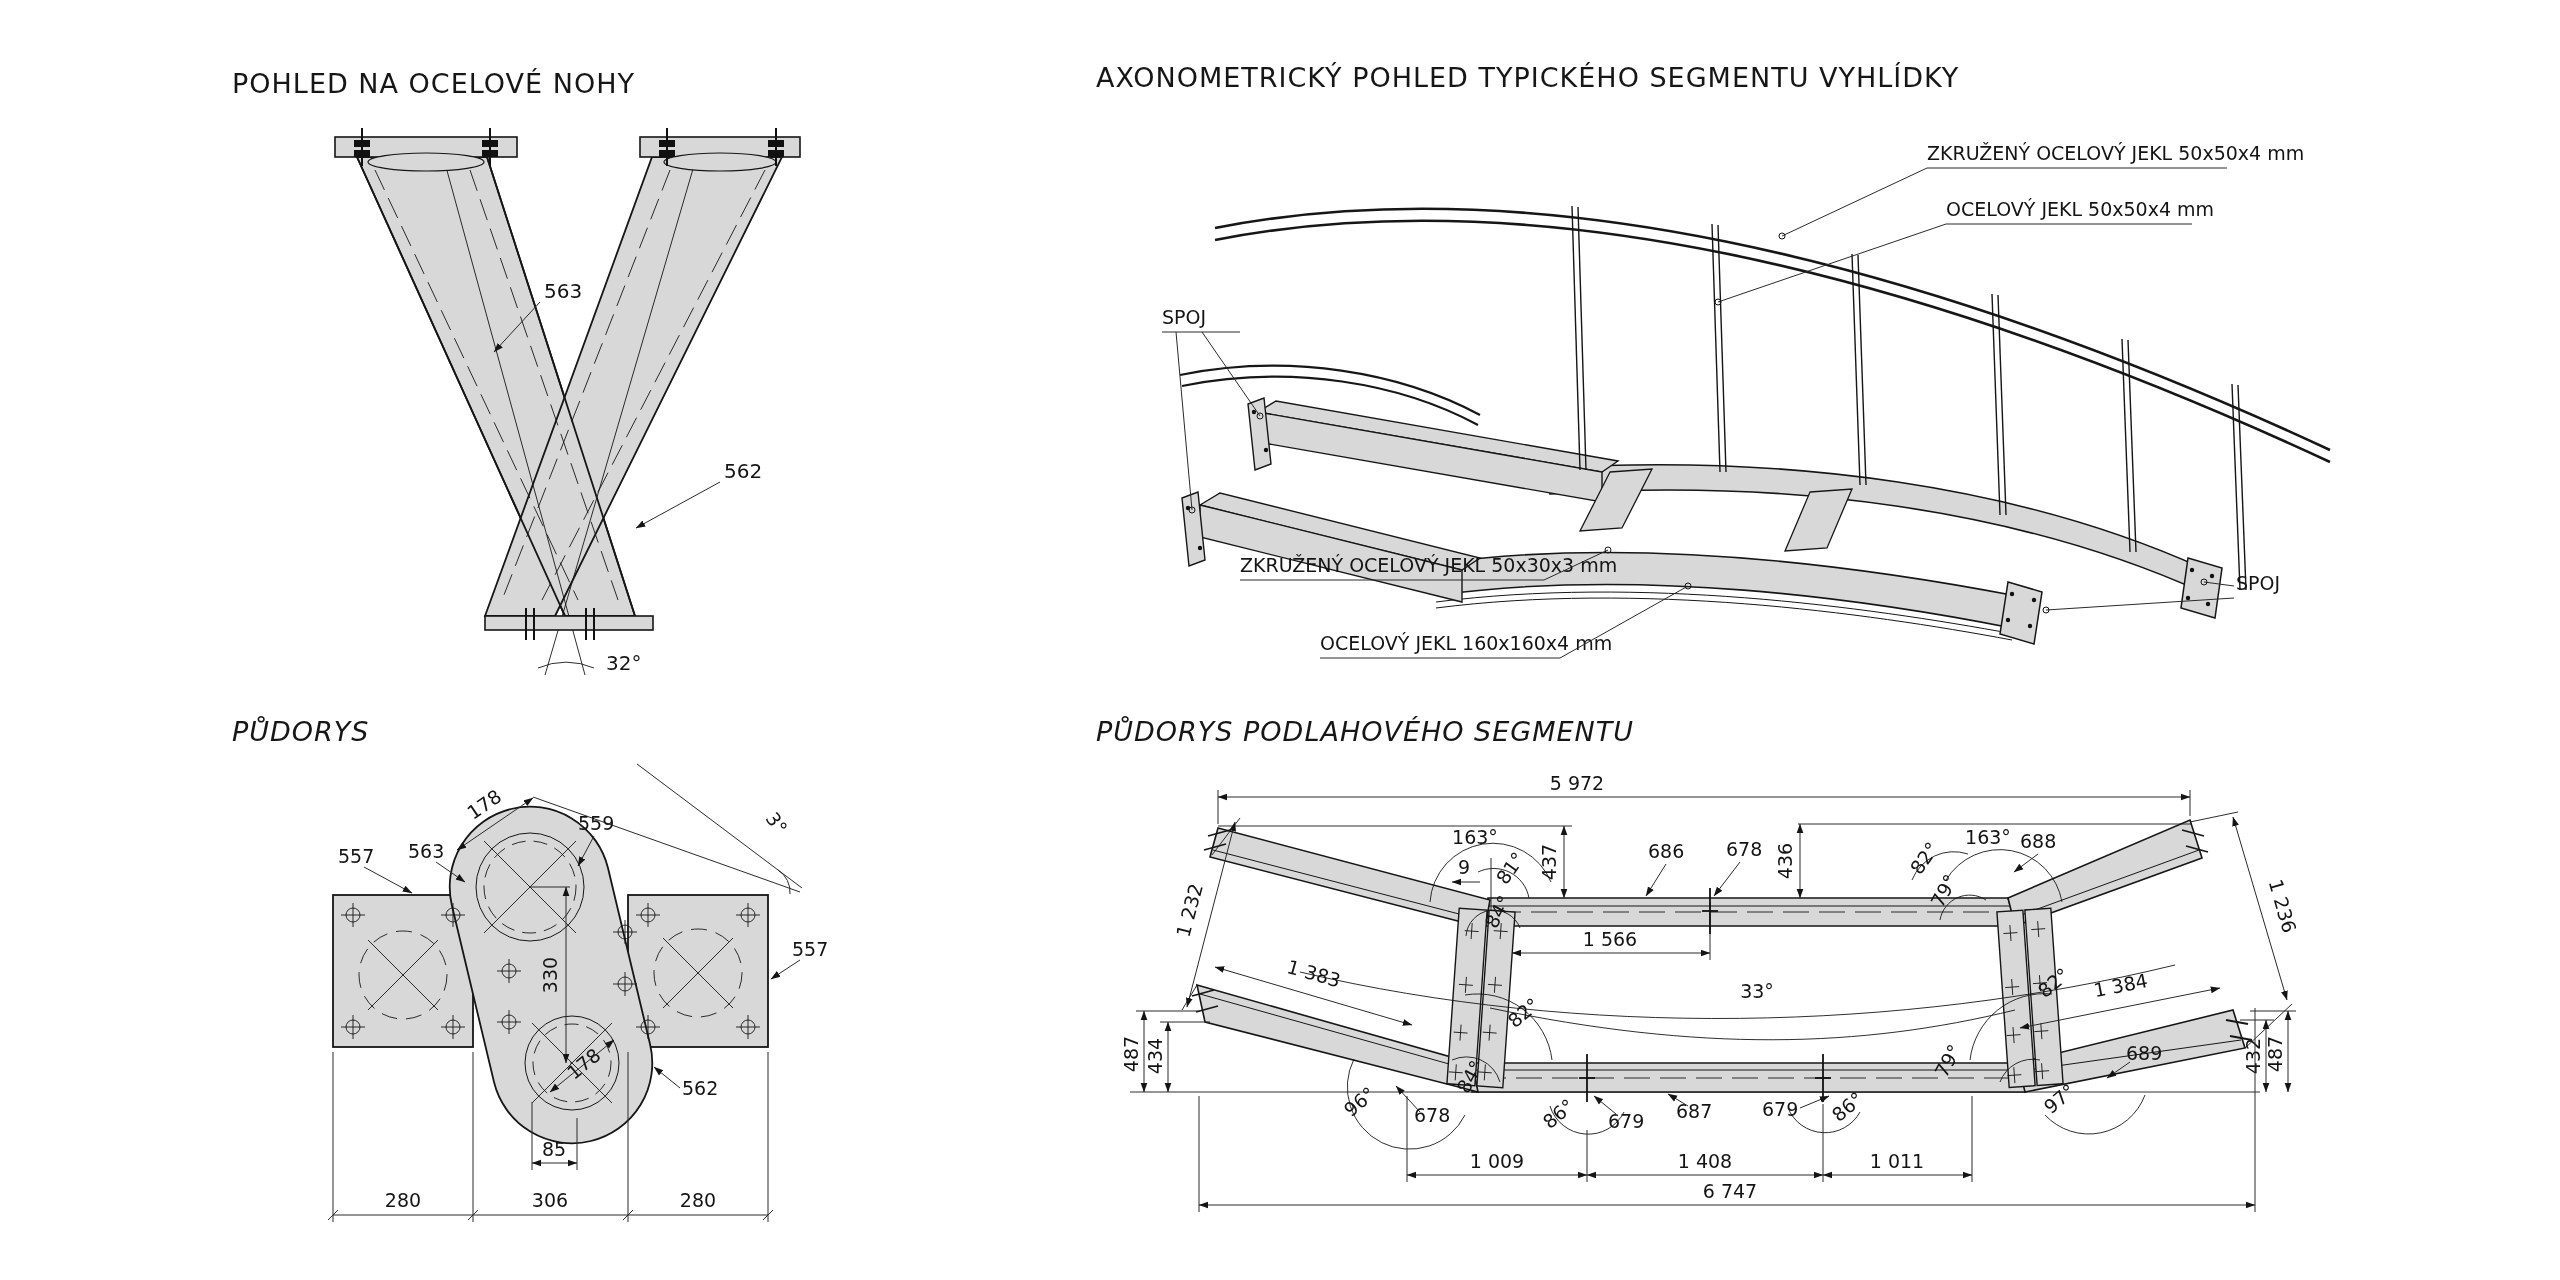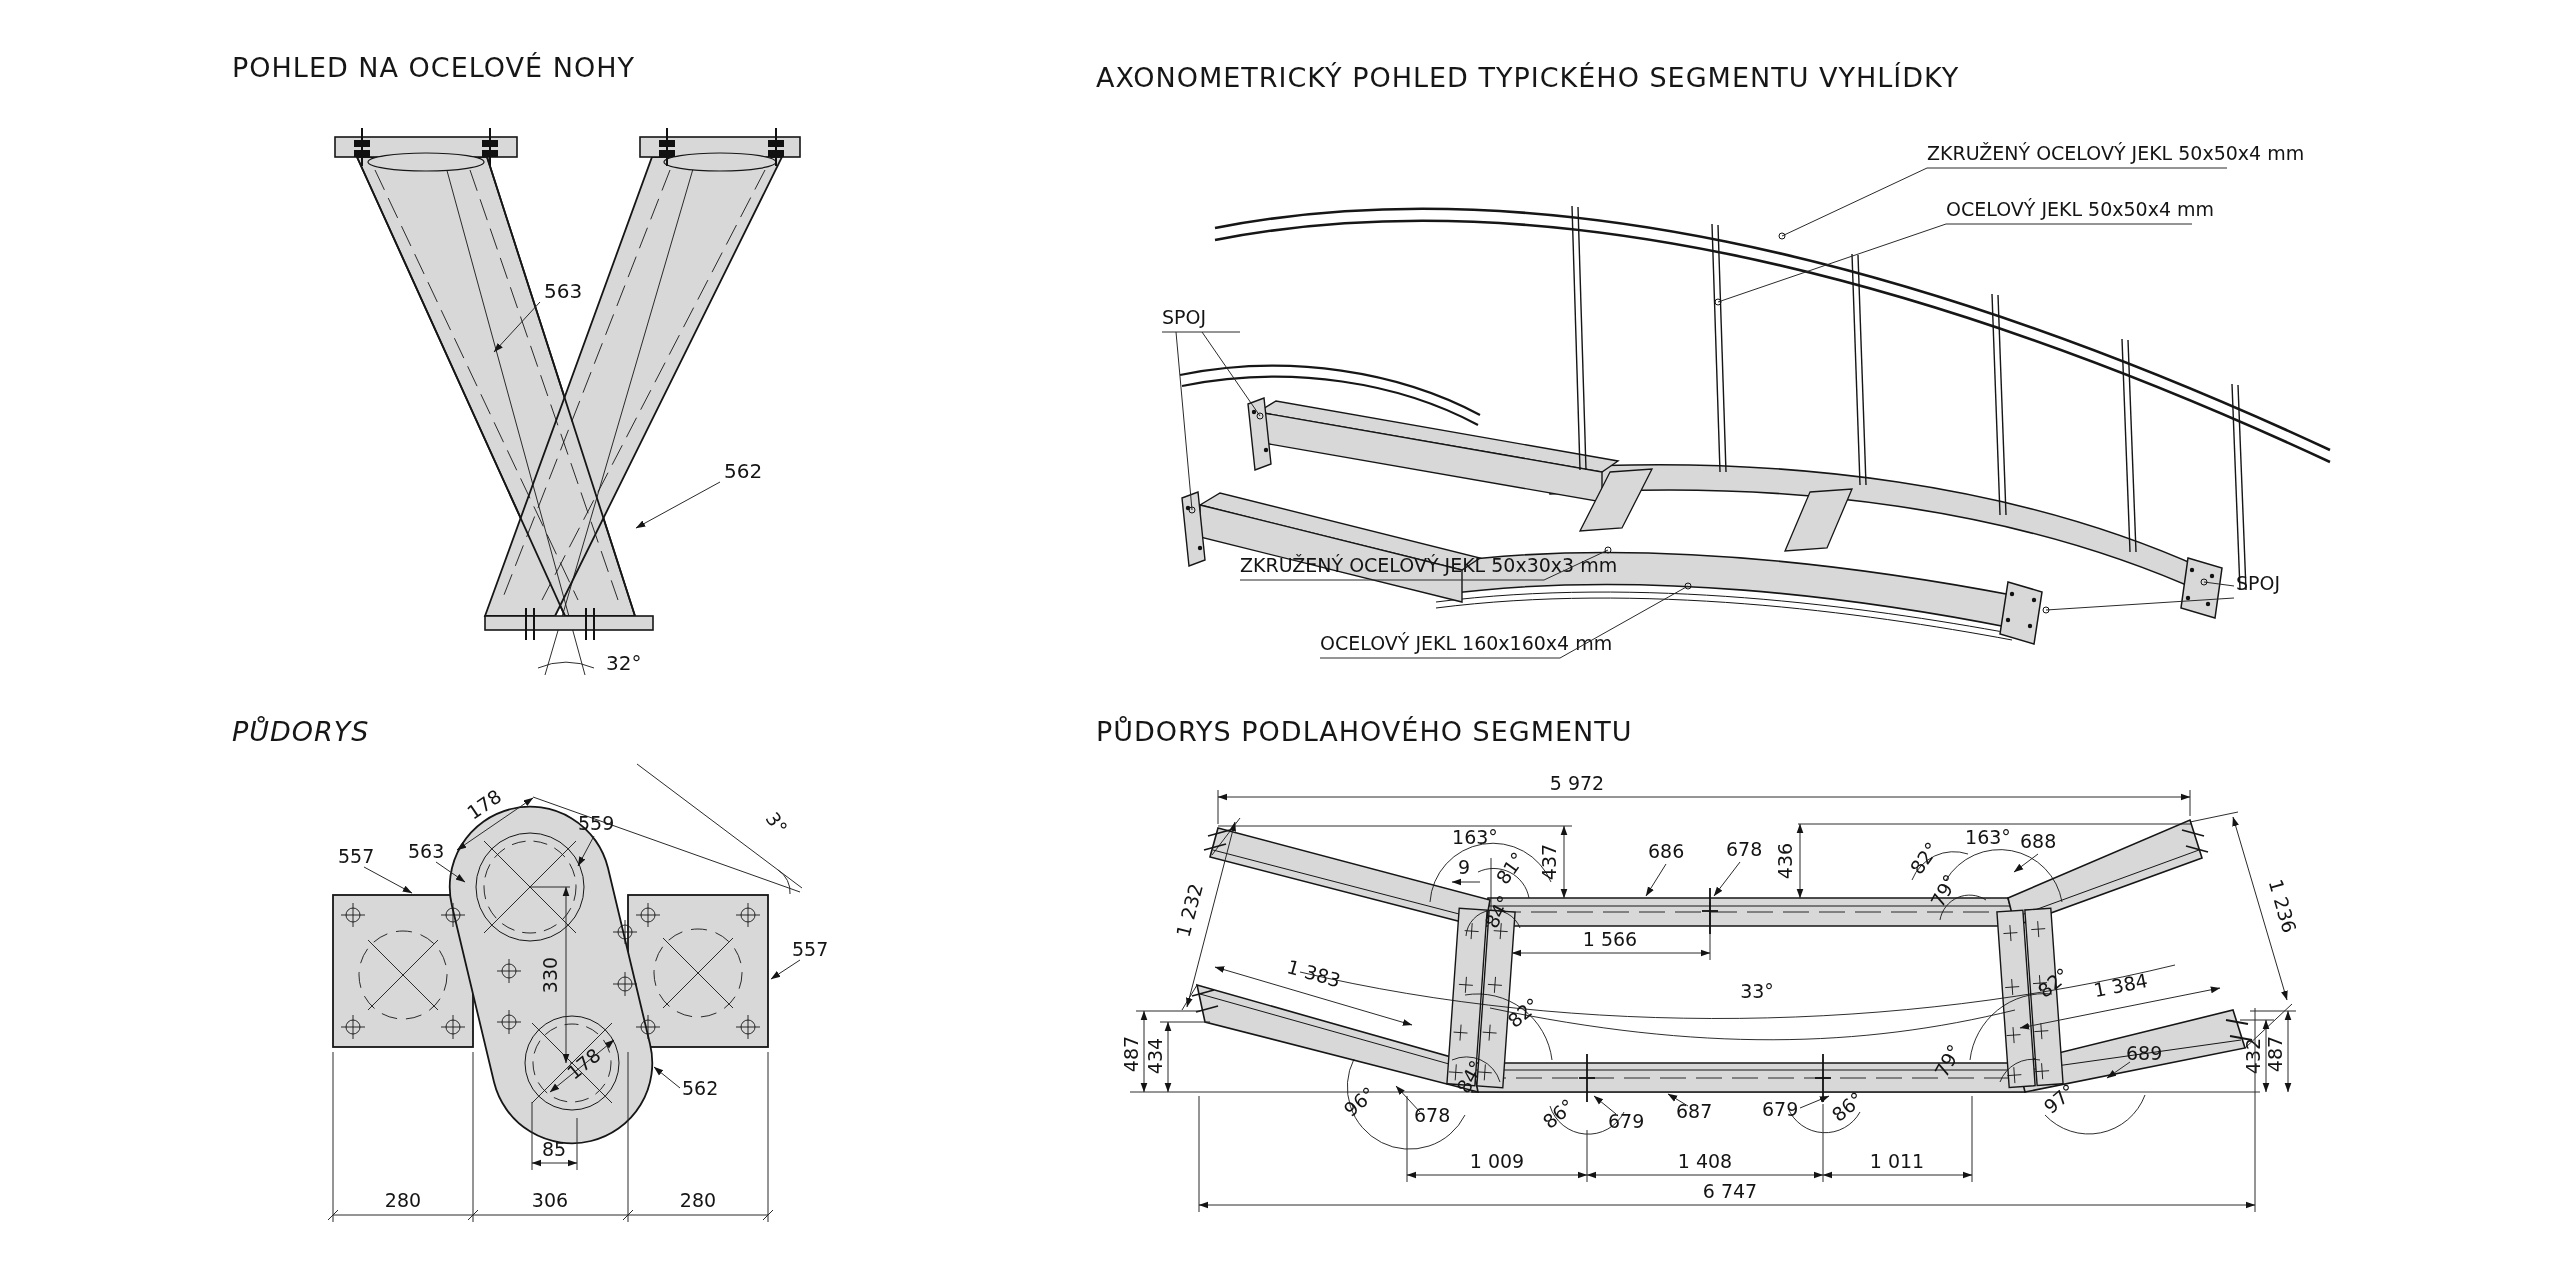--- a/index.html
+++ b/index.html
@@ -13,24 +13,24 @@
   .dim{stroke:#2a2a2a;stroke-width:1;fill:none;}
   .dt{font-family:"DejaVu Sans","Liberation Sans",sans-serif;font-size:19px;fill:#141414;}
   .lbl{font-family:"DejaVu Sans","Liberation Sans",sans-serif;font-size:20px;fill:#141414;}
   .cl{stroke:#161616;stroke-width:0.9;fill:none;}
 </style>
 </head>
 <body>
 
 <div id="stage">
 
-  <div class="ptitle" style="left:232px;top:52px;">POHLED NA OCELOVÉ NOHY</div>
+  <div class="ptitle" style="left:232px;top:68px;">POHLED NA OCELOVÉ NOHY</div>
   <div class="ptitle" style="left:1096px;top:62px;">AXONOMETRICKÝ POHLED TYPICKÉHO SEGMENTU VYHLÍDKY</div>
   <div class="ptitle" style="left:232px;top:716px;font-style:italic;">PŮDORYS</div>
-  <div class="ptitle" style="left:1096px;top:716px;">PŮDORYS PODLAHOVÉHO SEGMENTU</div>
+  <div class="ptitle" style="left:1096px;top:716px;font-style:italic;">PŮDORYS PODLAHOVÉHO SEGMENTU</div>
 
   <svg width="0" height="0">
     <defs>
       <marker id="arw" markerWidth="11" markerHeight="9" refX="9.2" refY="4" orient="auto-start-reverse" markerUnits="userSpaceOnUse">
         <path d="M0,0.6 L9.5,4 L0,7.4 Z" fill="#141414"></path>
       </marker>
       <marker id="dot" markerWidth="8" markerHeight="8" refX="4" refY="4" markerUnits="userSpaceOnUse">
         <circle cx="4" cy="4" r="3" fill="none" stroke="#141414" stroke-width="1"></circle>
       </marker>
     </defs>

